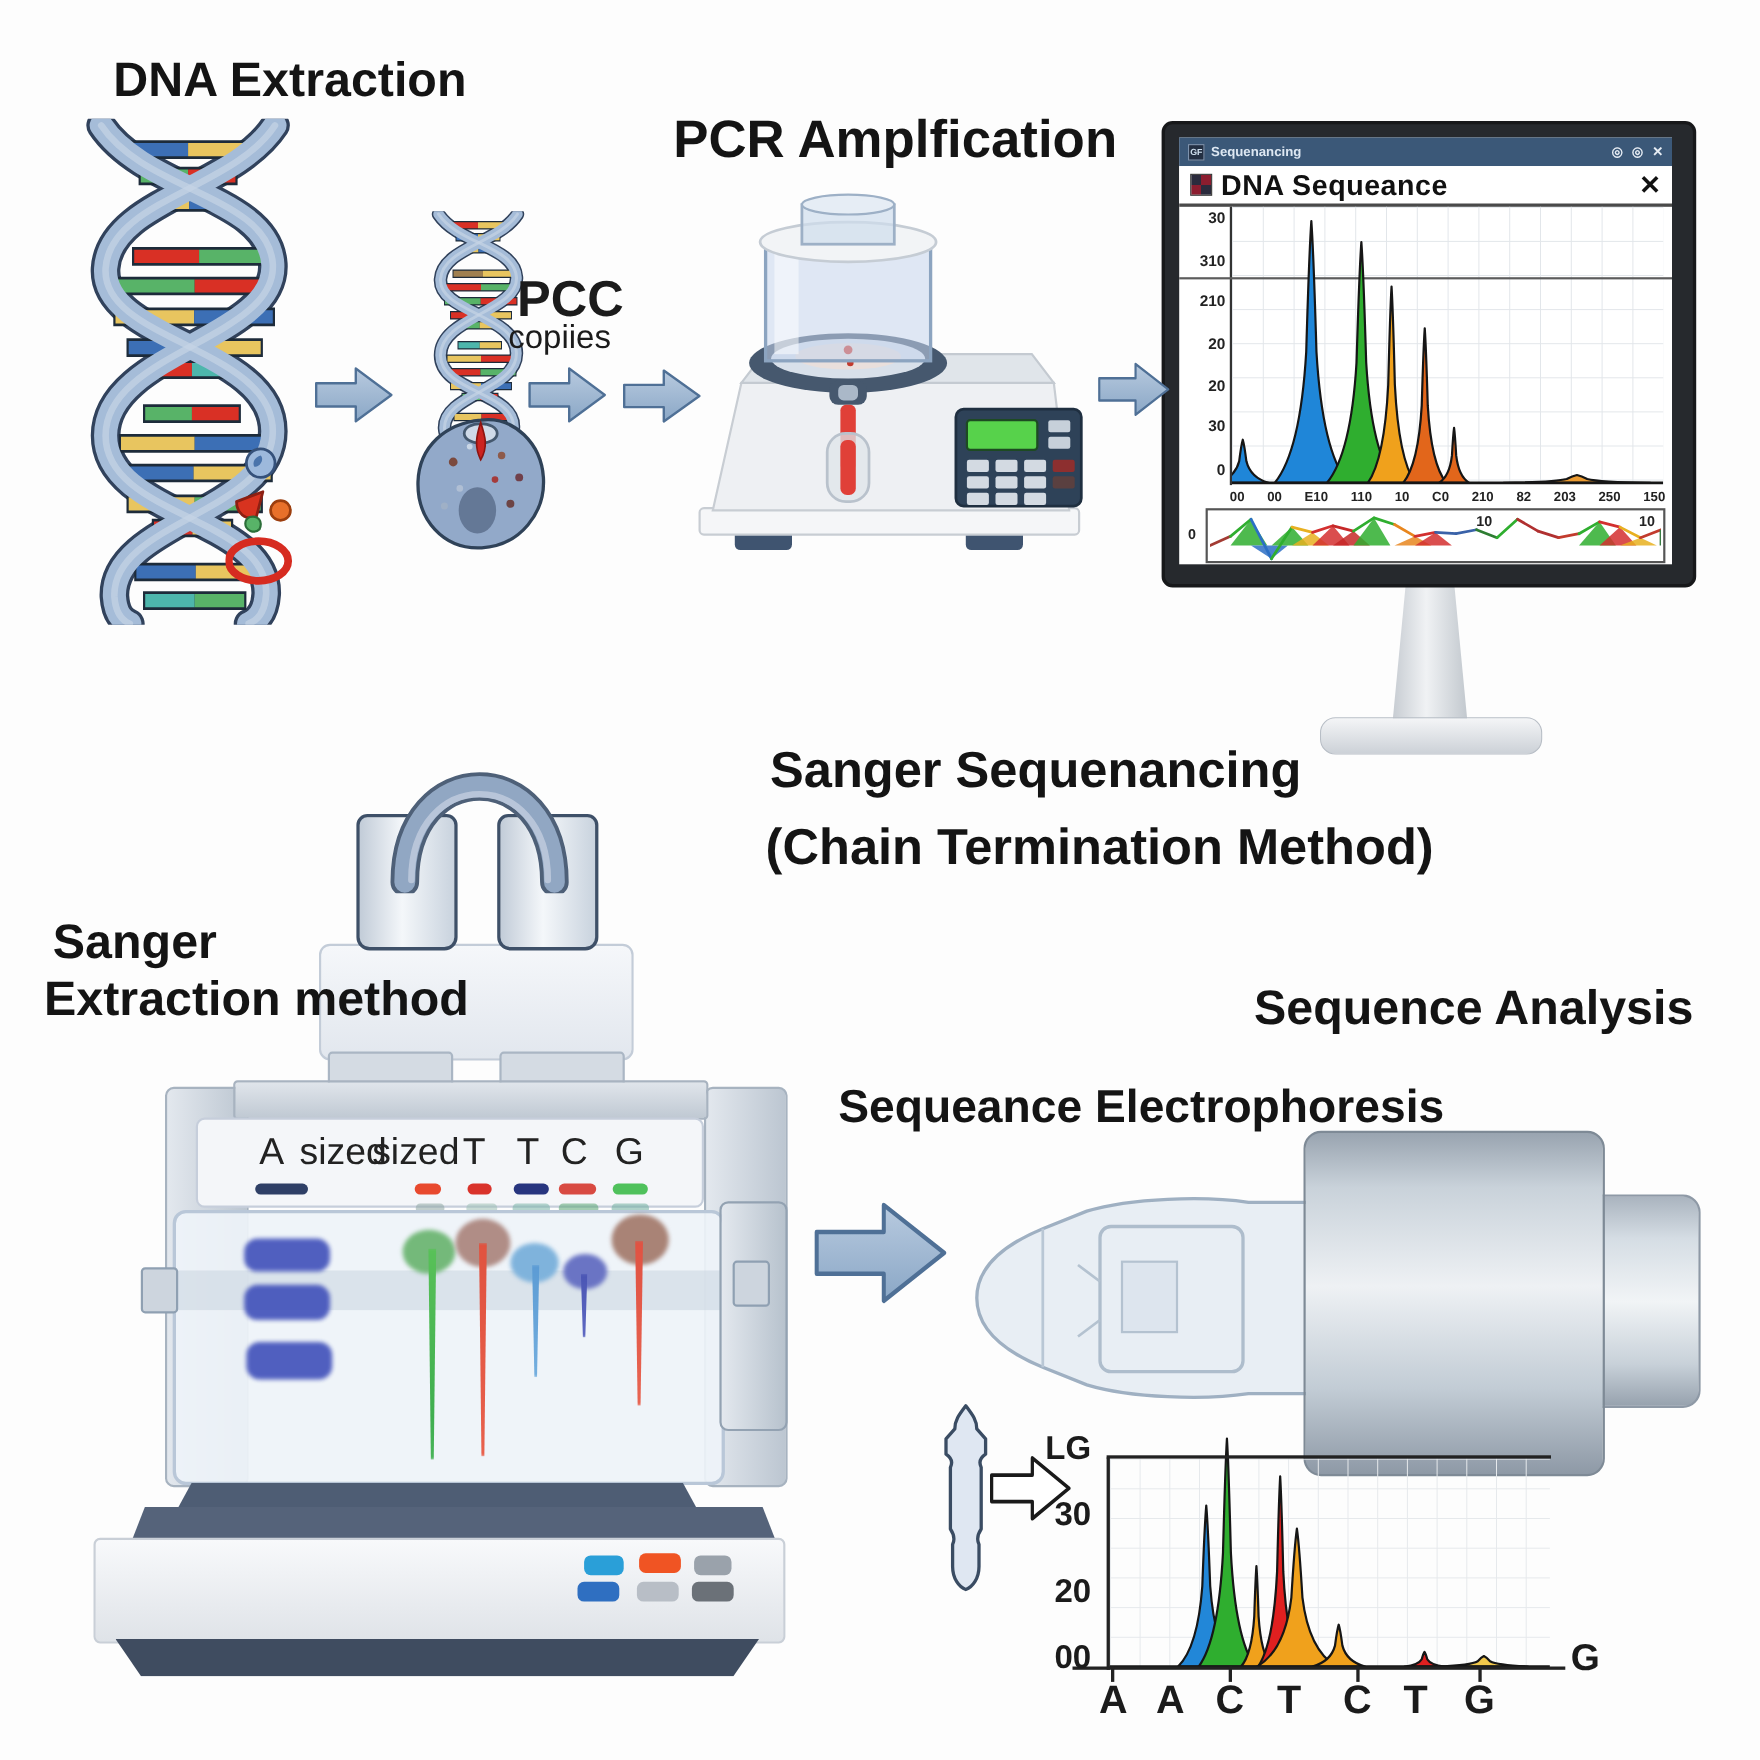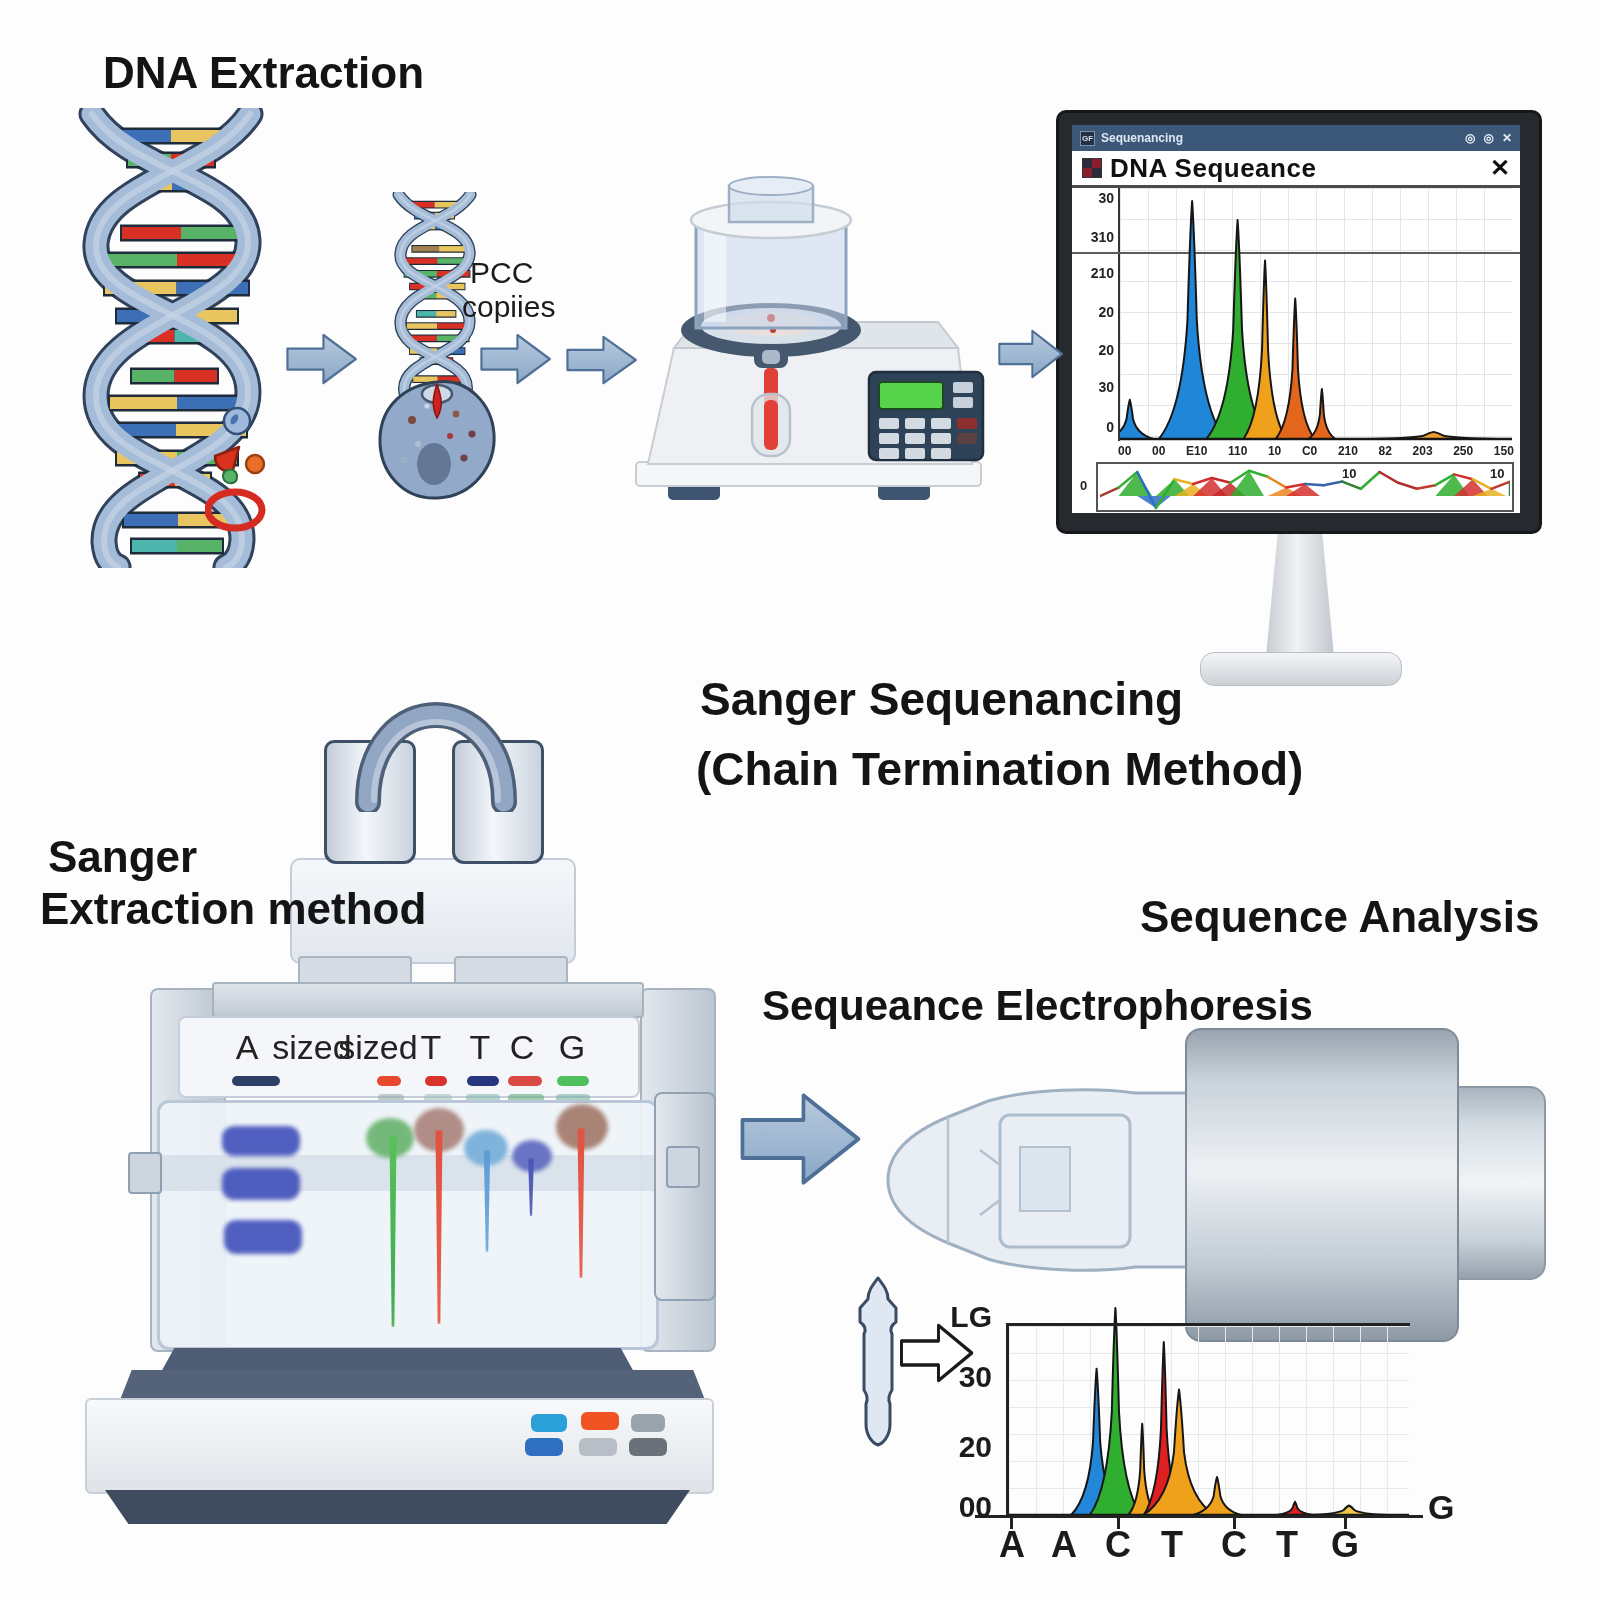--- a/index.html
+++ b/index.html
@@ -262,23 +262,24 @@
     <circle cx="40" cy="48" r="4" fill="#7b4a3e"></circle>
     <circle cx="84" cy="42" r="3.4" fill="#8d5a4a"></circle>
     <circle cx="100" cy="62" r="3.6" fill="#70404a"></circle>
     <circle cx="46" cy="72" r="3" fill="#b0bfd4"></circle>
     <circle cx="92" cy="86" r="3.6" fill="#6d4444"></circle>
     <circle cx="32" cy="88" r="3.2" fill="#9fb0c6"></circle>
     <circle cx="78" cy="64" r="3" fill="#a43b3b"></circle>
     <circle cx="55" cy="34" r="2.6" fill="#c9d6e6"></circle>
   </svg>
 
-  <div class="lbl" style="left:470px;top:256px;font-size:30px;">PCC</div>
+  <div class="lbl" style="left:470px;top:244px;font-size:46px;font-weight:bold;">PCC</div>
   <div class="lbl" style="left:462px;top:290px;font-size:30px;">copiies</div>
 
+  <div class="ttl" style="left:612px;top:100px;font-size:48px;">PCR Amplfication</div>
 
   <svg class="abs" style="left:626px;top:162px;z-index:2;" width="360" height="345" viewBox="0 0 360 345">
     <rect x="42" y="316" width="52" height="22" rx="5" fill="#3f5470"></rect>
     <rect x="252" y="316" width="52" height="22" rx="5" fill="#3f5470"></rect>
     <rect x="10" y="300" width="345" height="24" rx="4" fill="#f5f6f8" stroke="#c8cdd3" stroke-width="2"></rect>
     <path d="M22 302 L48 186 L332 186 L346 302 Z" fill="#eef0f3" stroke="#c8cdd3" stroke-width="2"></path>
     <path d="M48 186 L68 160 L312 160 L332 186 Z" fill="#e0e5ea" stroke="#c4cad1" stroke-width="2"></path>
 
     <ellipse cx="145" cy="168" rx="90" ry="27" fill="#46586e"></ellipse>
     <ellipse cx="145" cy="164" rx="70" ry="18" fill="#d8e0ea"></ellipse>

